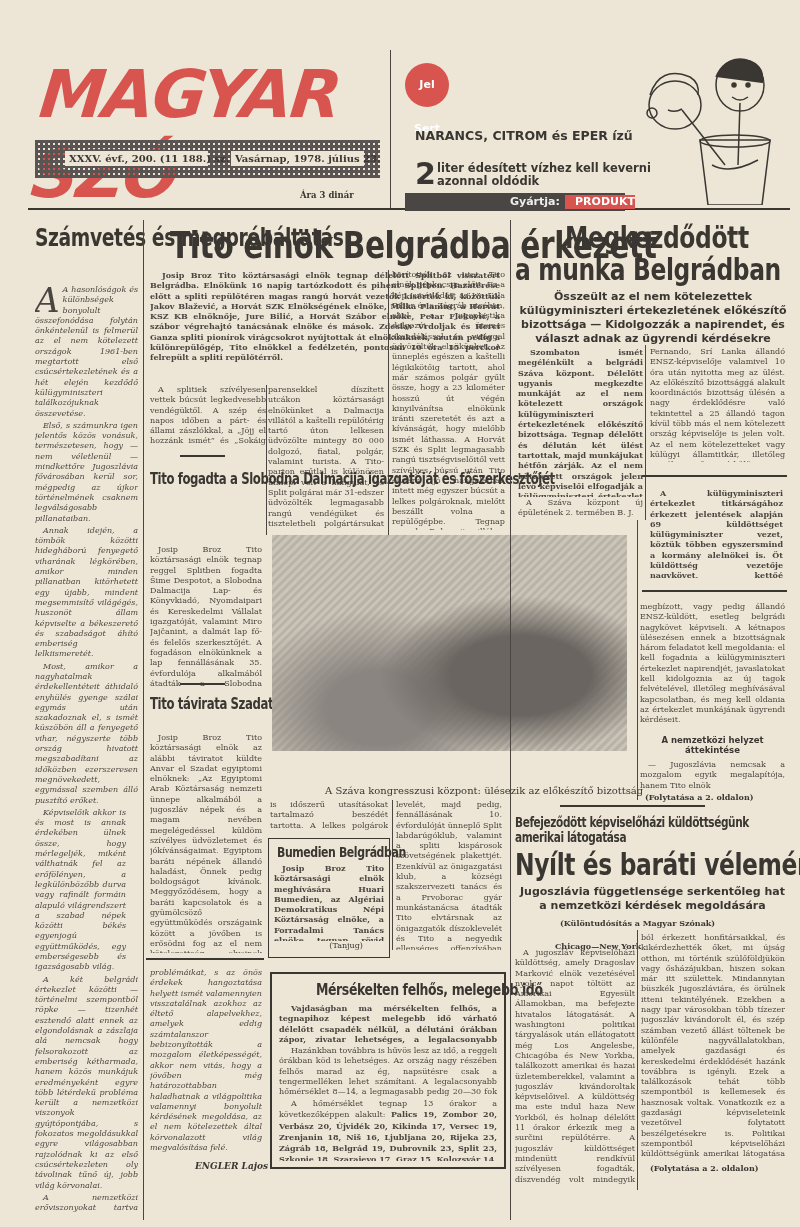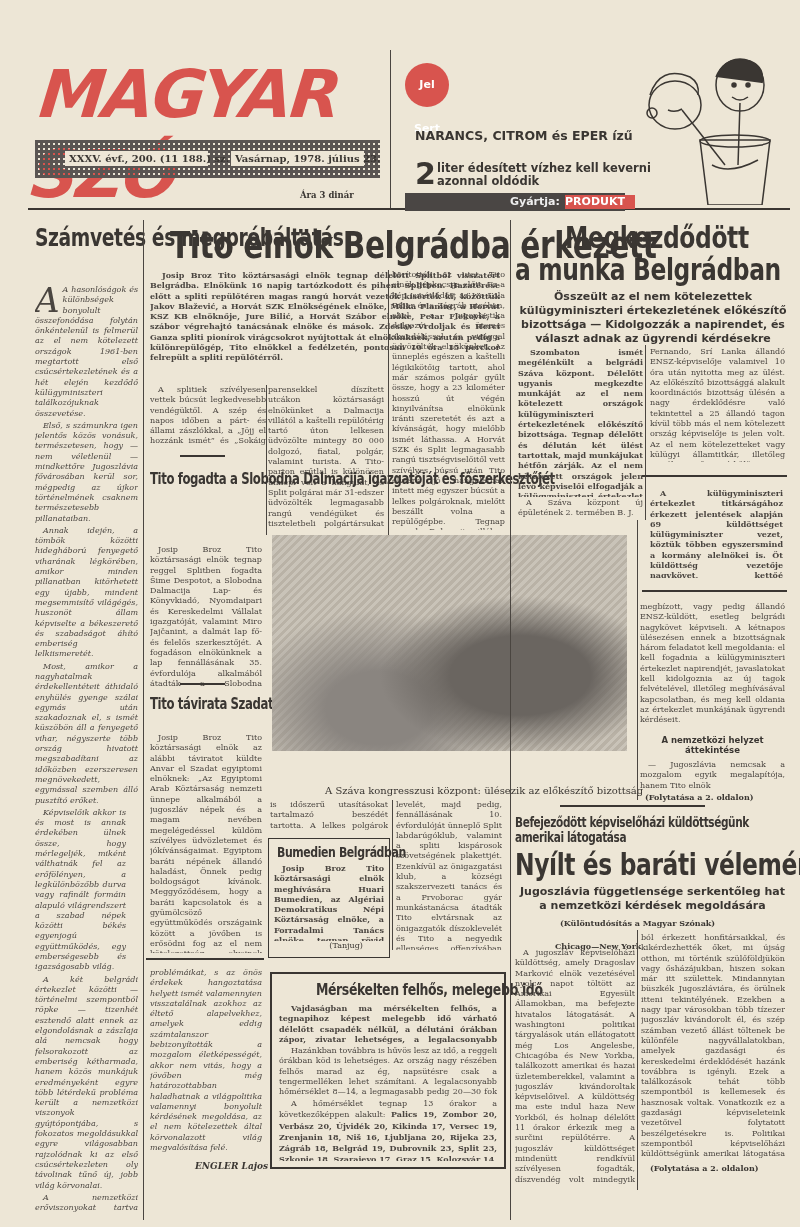--- a/index.html
+++ b/index.html
@@ -32,21 +32,21 @@
   .ad .big2{position:absolute;left:10px;top:104px;font-family:"DejaVu Sans",sans-serif;
             font-weight:bold;font-size:30px;line-height:30px;}
   .ad .l3,.ad .l4{position:absolute;left:32px;font-family:"DejaVu Sans",sans-serif;font-weight:bold;
                   font-size:11.5px;white-space:nowrap;}
   .ad .l3{top:106px}.ad .l4{top:119px}
   .ad .band{position:absolute;left:0;top:138px;width:220px;height:18px;background:#4a4644;}
   .ad .gy{position:absolute;left:105px;top:140px;font-family:"DejaVu Sans",sans-serif;color:#eee;
           font-size:11px;font-weight:bold;}
   .ad .maker{position:absolute;left:160px;top:140px;width:70px;height:14px;background:#d8544e;
              color:#fff;font-family:"DejaVu Sans",sans-serif;font-weight:bold;font-size:11px;
-             text-align:left;line-height:14px;}
+             text-align:right;line-height:14px;}
   .ad .kids{position:absolute;left:225px;top:0;width:155px;height:150px;}
   
   .hd{font-family:"DejaVu Sans",sans-serif;font-weight:bold;color:#3a3632;transform:scaleX(0.78);
       transform-origin:left top;white-space:nowrap;letter-spacing:-0.5px;}
   .txt{font-size:8px;line-height:10.3px;text-align:justify;color:#4a4540;overflow:hidden;}
   .txt.b{font-weight:bold;}
   .txt.i{font-style:italic;}
   .sub{font-family:"DejaVu Sans",sans-serif;font-weight:bold;text-align:center;color:#3a3632;}
   .photo{left:272px;top:535px;width:355px;height:216px;
          background:
@@ -94,21 +94,21 @@
       <path d="M70 85 L140 85 L132 150 L78 150 Z"></path>
       <ellipse cx="105" cy="86" rx="35" ry="6"></ellipse>
       <path d="M82 110 Q100 120 128 105"></path>
     </g>
   </svg>
 </div>
 
 <div class="abs hd" style="left:35px;top:225px;font-size:24px;line-height:27px;text-align:center;width:140px;">Számvetés és megpróbáltatás</div>
 <div class="abs txt i" style="left:35px;top:285px;width:103px;height:928px;">
   <p style="margin:0 0 2px 0;"><span style="float:left;font-size:34px;line-height:30px;margin-right:3px;font-style:italic;">A</span><span>A hasonlóságok és különbségek bonyolult összefonódása folytán önkéntelenül is felmerül az el nem kötelezett országok 1961-ben megtartott első csúcsértekezletének és a hét elején kezdődő külügyminiszteri találkozójuknak összevetése.</span></p>
-  <p style="margin:0 0 2px 0;text-indent:8px;">Első, s számunkra igen jelentős közös vonásuk, természetesen, hogy — nem véletlenül — mindkettőre Jugoszlávia fővárosában kerül sor, mégpedig az újkor történelmének csaknem természetesebb pillanataiban.</p>
+  <p style="margin:0 0 2px 0;text-indent:8px;">Első, s számunkra igen jelentős közös vonásuk, természetesen, hogy — nem véletlenül — mindkettőre Jugoszlávia fővárosában kerül sor, mégpedig az újkor történelmének csaknem legválságosabb pillanataiban.</p>
   <p style="margin:0 0 2px 0;text-indent:8px;">Annak idején, a tömbök közötti hidegháború fenyegető viharának légkörében, amikor minden pillanatban kitörhetett egy újabb, mindent megsemmisítő világégés, huszonöt állam képviselte a békeszerető és szabadságot áhító emberiség lelkiismeretét.</p>
   <p style="margin:0 0 2px 0;text-indent:8px;">Most, amikor a nagyhatalmak érdekellentéteit áthidaló enyhülés gyenge szálai egymás után szakadoznak el, s ismét küszöbön áll a fenyegető vihar, négyszerte több ország hivatott megszabadítani az időközben ezerszeresen megnövekedett, egymással szemben álló pusztító erőket.</p>
   <p style="margin:0 12px 2px 0;text-indent:8px;">Képviselőik akkor is és most is annak érdekében ülnek össze, hogy mérlegeljék, miként válthatnák fel az erőfölényen, a legkülönbözőbb durva vagy rafinált formáin alapuló világrendszert a szabad népek közötti békés egyenjogú együttműködés, egy emberségesebb és igazságosabb világ.</p>
   <p style="margin:0 0 2px 0;text-indent:8px;">A két belgrádi értekezlet közötti — történelmi szempontból röpke — tizenhét esztendő alatt ennek az elgondolásnak a zászlaja alá nemcsak hogy felsorakozott az emberiség kétharmada, hanem közös munkájuk eredményeként egyre több létérdekű probléma került a nemzetközi viszonyok gyújtópontjába, s fokozatos megoldásukkal egyre világosabban rajzolódnak ki az első csúcsértekezleten oly távolinak tűnő új, jobb világ körvonalai.</p>
   <p style="margin:0 0 2px 0;text-indent:8px;">A nemzetközi erőviszonyokat tartva szem előtt mi sem természetesebb, mint hogy erejének gyarapodásával egyenes arányban növekszik a mozgalommal szembeni ellenállás is azok részéről, akiknek érdekeit egyre jobban veszélyeztetik, „vadászterületeiket” szűkítik, kierőszakolt előnyjogaikból mind többet lefaragnak a világviszonylatban jelentős tényezővé vált el nem kötelezettek.</p>
 
 </div>
 <div class="abs vline" style="left:143px;top:220px;height:1000px;"></div>
 
 <div class="abs hd" style="left:170px;top:222px;font-size:38px;line-height:46px;">Tito elnök Belgrádba érkezett</div>

